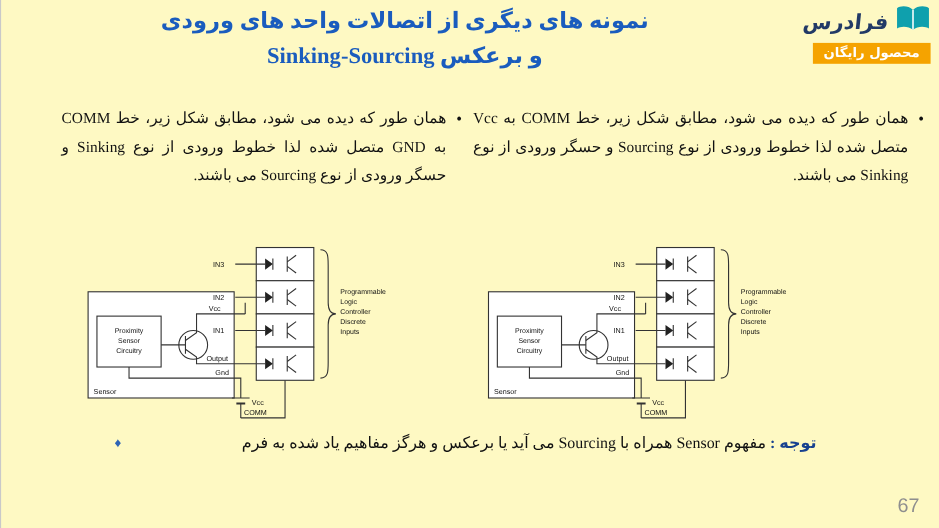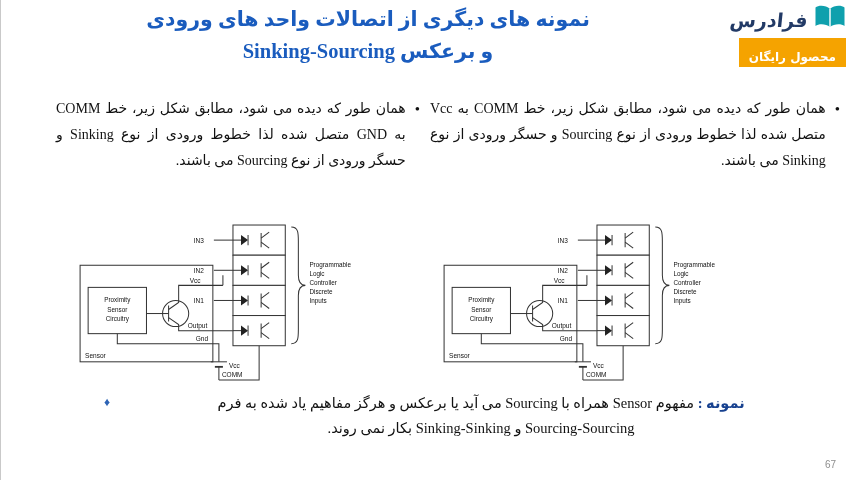--- a/index.html
+++ b/index.html
@@ -1,31 +1,31 @@
 <!DOCTYPE html>
 <html><head>
 <meta charset="utf-8">
 <style>
   html,body{margin:0;padding:0;background:#e8e8e8;}
   .slide{
-    position:relative;width:854px;height:480px;background:#ffffff;overflow:hidden;
+    position:relative;width:854px;height:480px;background:#fef9c3;overflow:hidden;
     font-family:"Liberation Serif","DejaVu Sans",serif;color:#111;
   }
   .edge-line{position:absolute;left:0;top:0;width:1px;height:480px;background:#c9c9c9;}
 
   
   .header{position:absolute;top:4px;left:88px;width:560px;text-align:center;}
   .title-line{font-weight:bold;color:#1a5cbe;font-size:20.5px;line-height:1.55;white-space:nowrap;}
 
   
   .logo{position:absolute;top:4px;right:8px;display:flex;flex-direction:column;align-items:flex-end;}
   .logo-row{display:flex;align-items:center;gap:6px;}
   .brand{font-family:"DejaVu Sans",sans-serif;font-weight:bold;font-size:19px;color:#223a66;transform:skewX(-6deg);}
   .badge{margin-top:3px;background:#f5a300;color:#fff;font-family:"DejaVu Sans",sans-serif;
-         font-weight:bold;font-size:12px;padding:12px 10px 3px;}
+         font-weight:bold;font-size:12px;padding:2px 10px 3px;}
 
   
   .bullet-row{position:absolute;display:flex;gap:9px;direction:rtl;}
   .b-right{top:96px;right:14px;width:410px;}
   .b-left{top:96px;left:56px;width:364px;}
   .bullet-marker{font-size:15px;line-height:1.85;}
   .bullet-text{margin:0;font-size:14px;line-height:1.85;text-align:justify;direction:rtl;}
 
   
   .diagram{position:absolute;width:332px;height:174px;}
@@ -37,21 +37,21 @@
   svg .led{fill:#222;stroke:none;}
   svg text{font-family:"Liberation Sans",sans-serif;fill:#111;}.ts63{font-size:6.3px;}.ts65{font-size:6.5px;}
 
   
   .note{position:absolute;left:104px;right:12px;top:391px;display:flex;gap:10px;align-items:flex-start;}
   .note-marker{color:#2e64b5;font-size:12px;padding-top:4px;}
   .note-text{flex:1;direction:rtl;text-align:center;font-size:14.5px;line-height:1.75;}
   .note-label{font-weight:bold;color:#17418f;}
 
   .page-num{position:absolute;right:18px;bottom:10px;font-family:"Liberation Sans",sans-serif;
-            font-size:10px;color:#8e8e8e;}
+            font-size:18px;color:#8e8e8e;}
 </style>
 </head>
 <body>
 
 <div class="slide">
 
   <div class="edge-line"></div>
 
   <div class="header">
     <div class="title-line" dir="rtl">نمونه های دیگری از اتصالات واحد های ورودی</div>
@@ -249,21 +249,20 @@
       <text class="ts63" x="236" y="73">Discrete</text>
       <text class="ts63" x="236" y="82">Inputs</text>
     </g>
   </svg>
 </div>
 
   <div class="note">
     <span class="note-marker">♦</span>
     <div class="note-text">
       <div>
-        <span class="note-label">نمونه :</span>
+        <span class="note-label">توجه :</span>
         <span>مفهوم Sensor همراه با Sourcing می آید یا برعکس و هرگز مفاهیم یاد شده به فرم</span>
       </div>
-      <div>Sourcing-Sourcing و Sinking-Sinking بکار نمی روند.</div>
     </div>
   </div>
 
   <div class="page-num">67</div>
 </div>
 
 </body></html>

